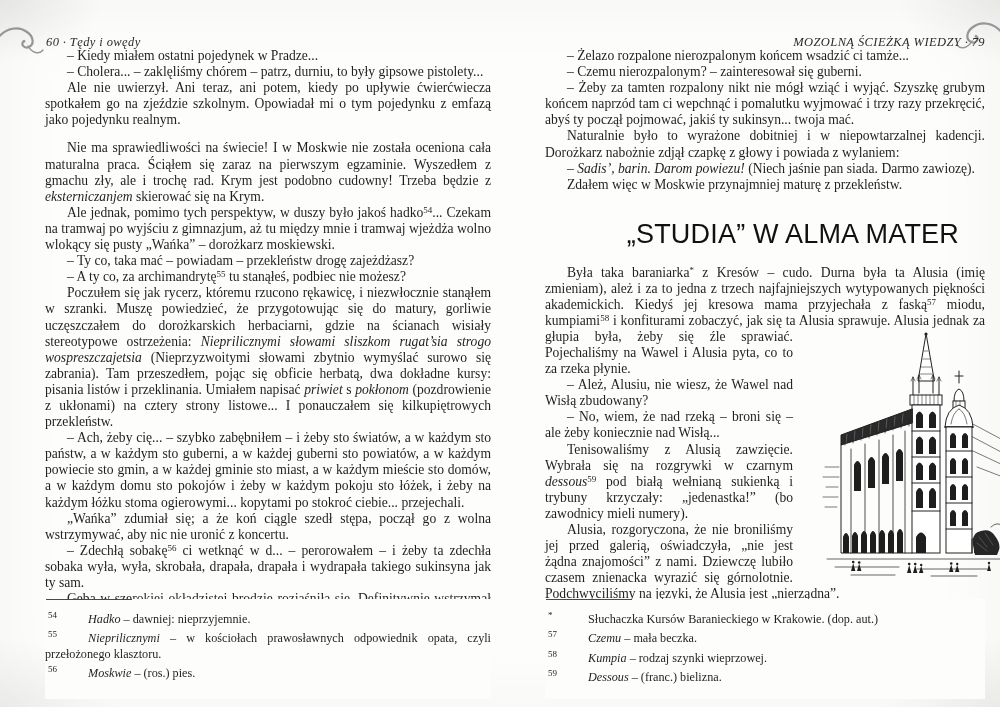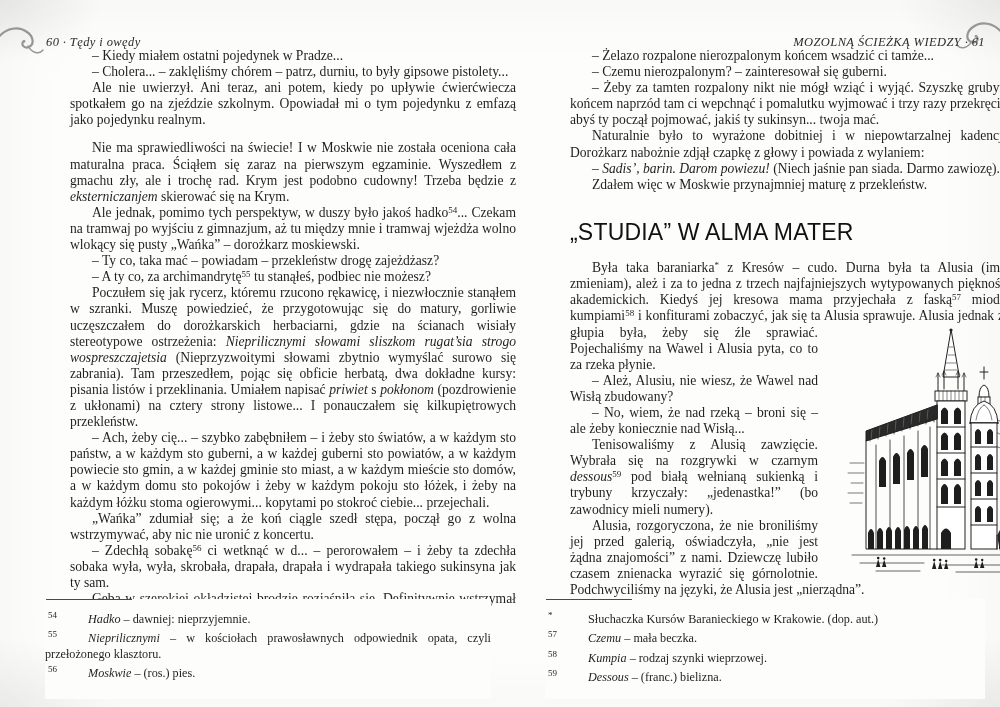--- a/index.html
+++ b/index.html
@@ -19,32 +19,31 @@
   .ornament-right { right:0; top:19px; transform:scaleX(-1); }
   .running-head {
     position:absolute; top:23px; font-style:italic; font-size:12.5px;
     letter-spacing:.4px; color:#2a2a2a; white-space:nowrap;margin-top:12px;
   }
   .rh-left  { left:46px; }
   .rh-right { right:15px; }
   .page-body {
     position:absolute; top:48px; font-size:13.6px; line-height:16.1px;
     text-align:justify;
-    margin-left:25px;
   }
   .left-body  { left:45px;  width:446px; }
   .right-body { left:545px; width:440px; }
   p.para { margin:0; text-indent:22px; }
   p.para.gap { margin-top:12px; }
   sup { font-size:9px; line-height:0; vertical-align:4.5px; }
   i { font-style:italic; }
   .chapter-heading {
     font-family:"Liberation Sans", sans-serif; font-weight:400;
-    font-size:23px; letter-spacing:.2px; color:#111;
-    margin:27px 26px 15px 0; text-align:left; text-indent:0; line-height:1.1;
+    font-size:27px; letter-spacing:.2px; color:#111;
+    margin:27px 26px 15px 0; text-align:right; text-indent:0; line-height:1.1;
   }
   .church-float {
     float:right; width:186px; height:252px; margin:2px 0 2px 6px;
     display:block;
   }
   .footnotes {
     position:absolute; top:599px; font-size:12.2px; line-height:15.8px;
     background:#fdfdfb; text-align:justify;
   }
   .fn-left  { left:45px;  width:446px; height:100px; }
@@ -71,21 +70,21 @@
 
   <svg class="ornament ornament-right" width="46" height="34" viewBox="0 0 46 34">
     <g fill="none" stroke="#969696" stroke-linecap="round">
       <path d="M-3,15 C6,3 19,2 27,8 C33,12 35,20 29,23 C24,25 20,20 24,17" stroke-width="2.2"></path>
       <path d="M28,22 C32,29 39,31 43,26" stroke-width="1.5"></path>
       <circle cx="24.5" cy="17.5" r="0.9" fill="#969696" stroke="none"></circle>
     </g>
   </svg>
 
   <div class="running-head rh-left">60 · Tędy i owędy</div>
-  <div class="running-head rh-right">MOZOLNĄ ŚCIEŻKĄ WIEDZY · 61</div>
+  <div class="running-head rh-right">MOZOLNĄ ŚCIEŻKĄ WIEDZY · 79</div>
 
   <div class="page-body left-body">
       <p class="para">– Kiedy miałem ostatni pojedynek w Pradze...</p>
       <p class="para">– Cholera... – zaklęliśmy chórem – patrz, durniu, to były gipsowe pistolety...</p>
       <p class="para">Ale nie uwierzył. Ani teraz, ani potem, kiedy po upływie ćwierćwiecza spotkałem go na zjeździe szkolnym. Opowiadał mi o tym pojedynku z emfazą jako pojedynku realnym.</p>
       <p class="para gap">Nie ma sprawiedliwości na świecie! I w Moskwie nie została oceniona cała maturalna praca. Ściąłem się zaraz na pierwszym egzaminie. Wyszedłem z gmachu zły, ale i trochę rad. Krym jest podobno cudowny! Trzeba będzie z <i>eksterniczanjem</i> skierować się na Krym.</p>
       <p class="para">Ale jednak, pomimo tych perspektyw, w duszy było jakoś hadko<sup>54</sup>... Czekam na tramwaj po wyjściu z gimnazjum, aż tu między mnie i tramwaj wjeżdża wolno wlokący się pusty „Wańka” – dorożkarz moskiewski.</p>
       <p class="para">– Ty co, taka mać – powiadam – przekleństw drogę zajeżdżasz?</p>
       <p class="para">– A ty co, za archimandrytę<sup>55</sup> tu stanąłeś, podbiec nie możesz?</p>
       <p class="para">Poczułem się jak rycerz, któremu rzucono rękawicę, i niezwłocznie stanąłem w szranki. Muszę powiedzieć, że przygotowując się do matury, gorliwie uczęszczałem do dorożkarskich herbaciarni, gdzie na ścianach wisiały stereotypowe ostrzeżenia: <i>Nieprilicznymi słowami sliszkom rugat’sia strogo wospreszczajetsia</i> (Nieprzyzwoitymi słowami zbytnio wymyślać surowo się zabrania). Tam przeszedłem, pojąc się obficie herbatą, dwa dokładne kursy: pisania listów i przeklinania. Umiałem napisać <i>priwiet</i> s <i>pokłonom</i> (pozdrowienie z ukłonami) na cztery strony listowe... I ponauczałem się kilkupiętrowych przekleństw.</p>

